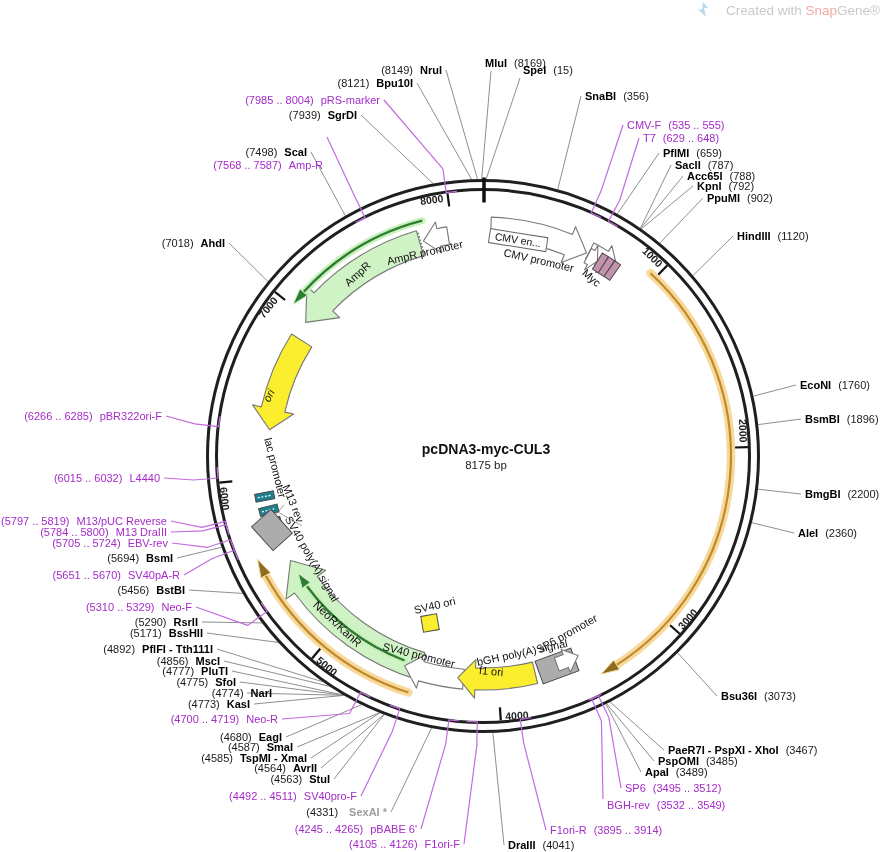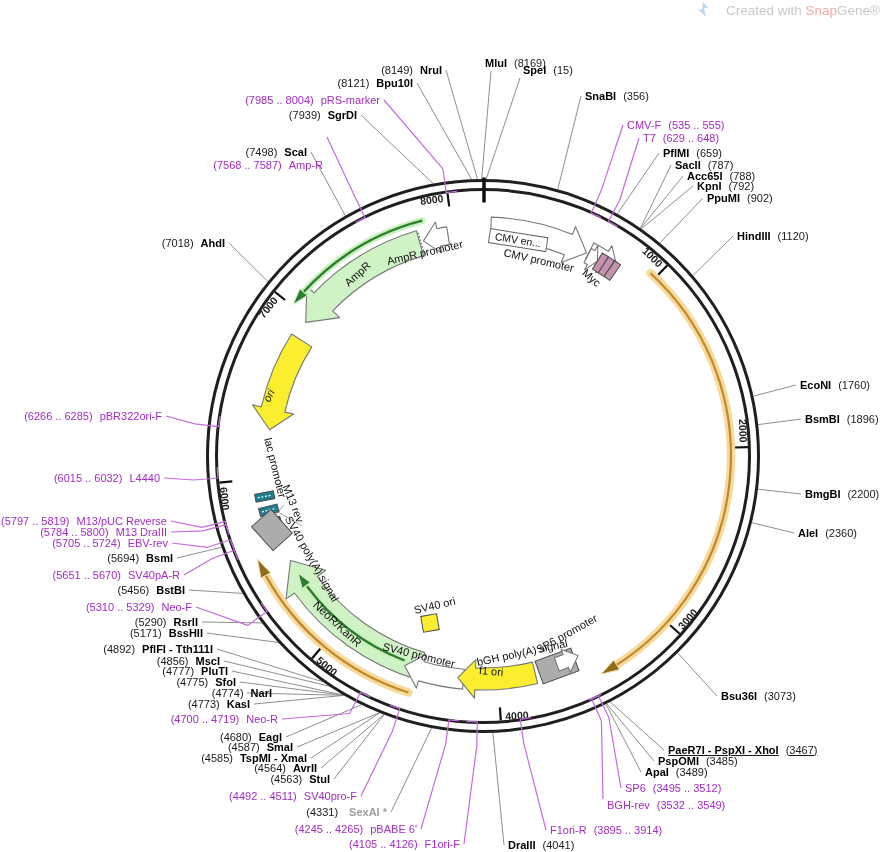--- a/index.html
+++ b/index.html
@@ -187,21 +187,21 @@
       <div class="site-label enzyme" style="left: 687px; top: 169.5px;"><span class="nm">Acc65I</span><span class="ps second">(788)</span></div>
       <div class="site-label enzyme" style="left: 697px; top: 179.5px;"><span class="nm">KpnI</span><span class="ps second">(792)</span></div>
       <div class="site-label enzyme" style="left: 707px; top: 191.5px;"><span class="nm">PpuMI</span><span class="ps second">(902)</span></div>
       <div class="site-label enzyme" style="left: 737px; top: 229.5px;"><span class="nm">HindIII</span><span class="ps second">(1120)</span></div>
       <div class="site-label enzyme" style="right: 661px; top: 236.5px;"><span class="ps">(7018)</span><span class="nm second">AhdI</span></div>
       <div class="site-label enzyme" style="left: 800px; top: 378.5px;"><span class="nm">EcoNI</span><span class="ps second">(1760)</span></div>
       <div class="site-label enzyme" style="left: 805px; top: 412.5px;"><span class="nm">BsmBI</span><span class="ps second">(1896)</span></div>
       <div class="site-label enzyme" style="left: 805px; top: 487.5px;"><span class="nm">BmgBI</span><span class="ps second">(2200)</span></div>
       <div class="site-label enzyme" style="left: 798px; top: 526.5px;"><span class="nm">AleI</span><span class="ps second">(2360)</span></div>
       <div class="site-label enzyme" style="left: 721px; top: 689.5px;"><span class="nm">Bsu36I</span><span class="ps second">(3073)</span></div>
-      <div class="site-label enzyme" style="left: 668px; top: 743.5px; text-decoration: underline;"><span class="nm">PaeR7I - PspXI - XhoI</span><span class="ps second">(3467)</span></div>
+      <div class="site-label enzyme" style="left: 668px; top: 743.5px;"><span class="nm">PaeR7I - PspXI - XhoI</span><span class="ps second">(3467)</span></div>
       <div class="site-label enzyme" style="left: 658px; top: 754.5px;"><span class="nm">PspOMI</span><span class="ps second">(3485)</span></div>
       <div class="site-label enzyme" style="left: 645px; top: 765.5px;"><span class="nm">ApaI</span><span class="ps second">(3489)</span></div>
       <div class="site-label primer" style="left: 625px; top: 781.5px;"><span class="nm">SP6</span><span class="ps second">(3495 .. 3512)</span></div>
       <div class="site-label primer" style="left: 607px; top: 799px;"><span class="nm">BGH-rev</span><span class="ps second">(3532 .. 3549)</span></div>
       <div class="site-label primer" style="left: 550px; top: 823.5px;"><span class="nm">F1ori-R</span><span class="ps second">(3895 .. 3914)</span></div>
       <div class="site-label enzyme" style="left: 508px; top: 838.5px;"><span class="nm">DraIII</span><span class="ps second">(4041)</span></div>
       <div class="site-label primer" style="right: 426px; top: 837.5px;"><span class="ps">(4105 .. 4126)</span><span class="nm second">F1ori-F</span></div>
       <div class="site-label primer" style="right: 469px; top: 822.5px;"><span class="ps">(4245 .. 4265)</span><span class="nm second">pBABE 6'</span></div>
       <div class="site-label muted" style="right: 499px; top: 805.5px;"><span class="ps">(4331)</span><span class="nm second">SexAI *</span></div>
       <div class="site-label primer" style="right: 529px; top: 789.5px;"><span class="ps">(4492 .. 4511)</span><span class="nm second">SV40pro-F</span></div>
@@ -223,20 +223,24 @@
       <div class="site-label enzyme" style="right: 701px; top: 583.5px;"><span class="ps">(5456)</span><span class="nm second">BstBI</span></div>
       <div class="site-label primer" style="right: 706px; top: 568.5px;"><span class="ps">(5651 .. 5670)</span><span class="nm second">SV40pA-R</span></div>
       <div class="site-label enzyme" style="right: 713px; top: 551.5px;"><span class="ps">(5694)</span><span class="nm second">BsmI</span></div>
       <div class="site-label primer" style="right: 718px; top: 536.5px;"><span class="ps">(5705 .. 5724)</span><span class="nm second">EBV-rev</span></div>
       <div class="site-label primer" style="right: 719px; top: 525.5px;"><span class="ps">(5784 .. 5800)</span><span class="nm second">M13 DraIII</span></div>
       <div class="site-label primer" style="right: 719px; top: 514.5px;"><span class="ps">(5797 .. 5819)</span><span class="nm second">M13/pUC Reverse</span></div>
       <div class="site-label primer" style="right: 726px; top: 471.5px;"><span class="ps">(6015 .. 6032)</span><span class="nm second">L4440</span></div>
       <div class="site-label primer" style="right: 724px; top: 409.5px;"><span class="ps">(6266 .. 6285)</span><span class="nm second">pBR322ori-F</span></div>
     </div>
 
+  <div class="title">
+    <div class="tname">pcDNA3-myc-CUL3</div>
+    <div class="tsize">8175 bp</div>
+  </div>
 
   <div class="watermark">
     <svg width="15" height="16" viewBox="0 0 15 16">
       <path d="M8 0 L13 6 L9 6 L11 15 L3 7.5 L7 7.5 Z" fill="#BBD9EE"></path>
     </svg>
     <span><span>Created with </span><span class="snap">Snap</span><span>Gene®</span></span>
   </div>
 </div>
 
 </body></html>

